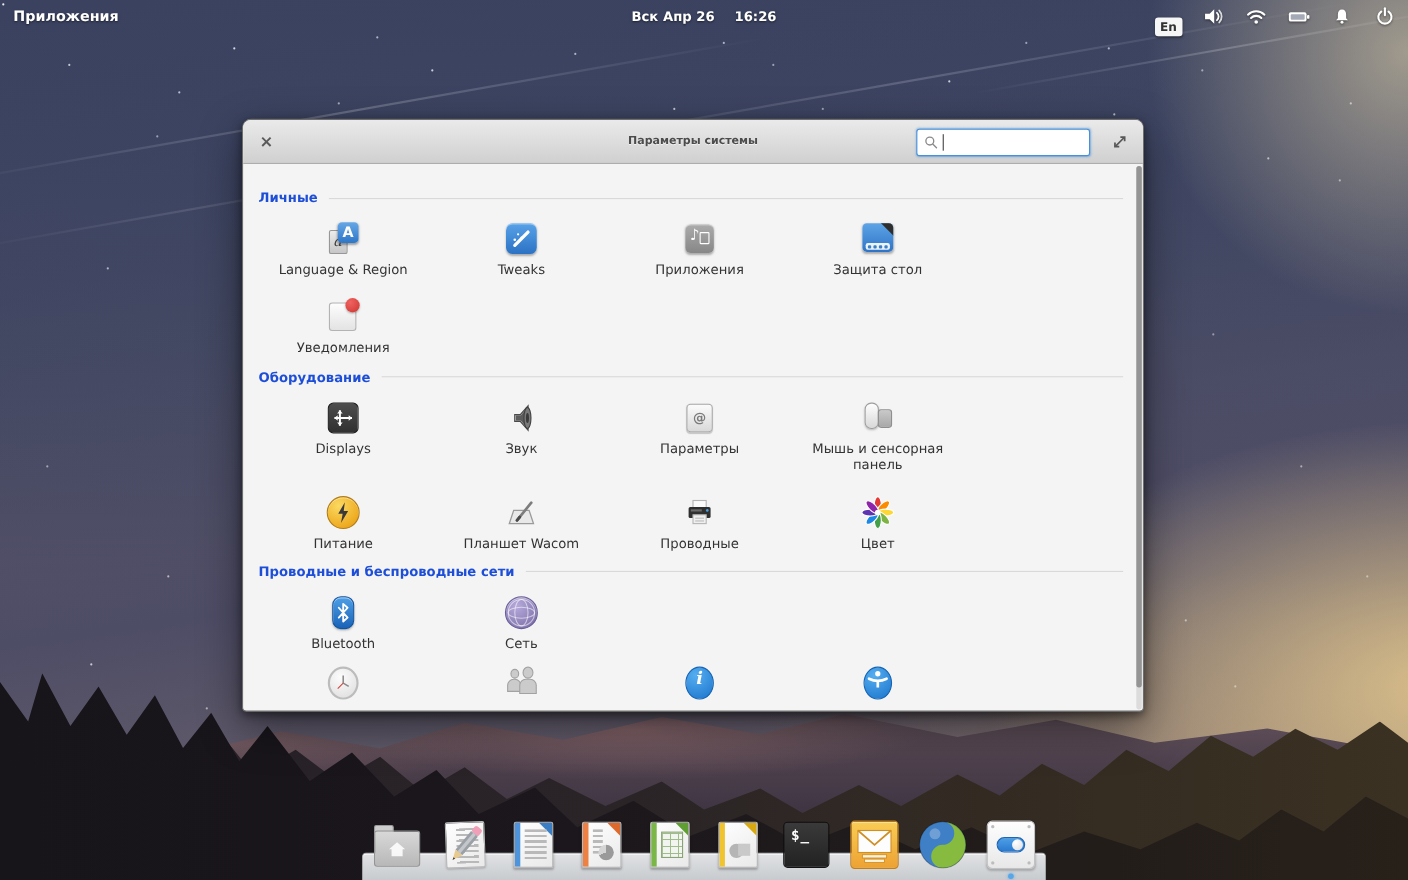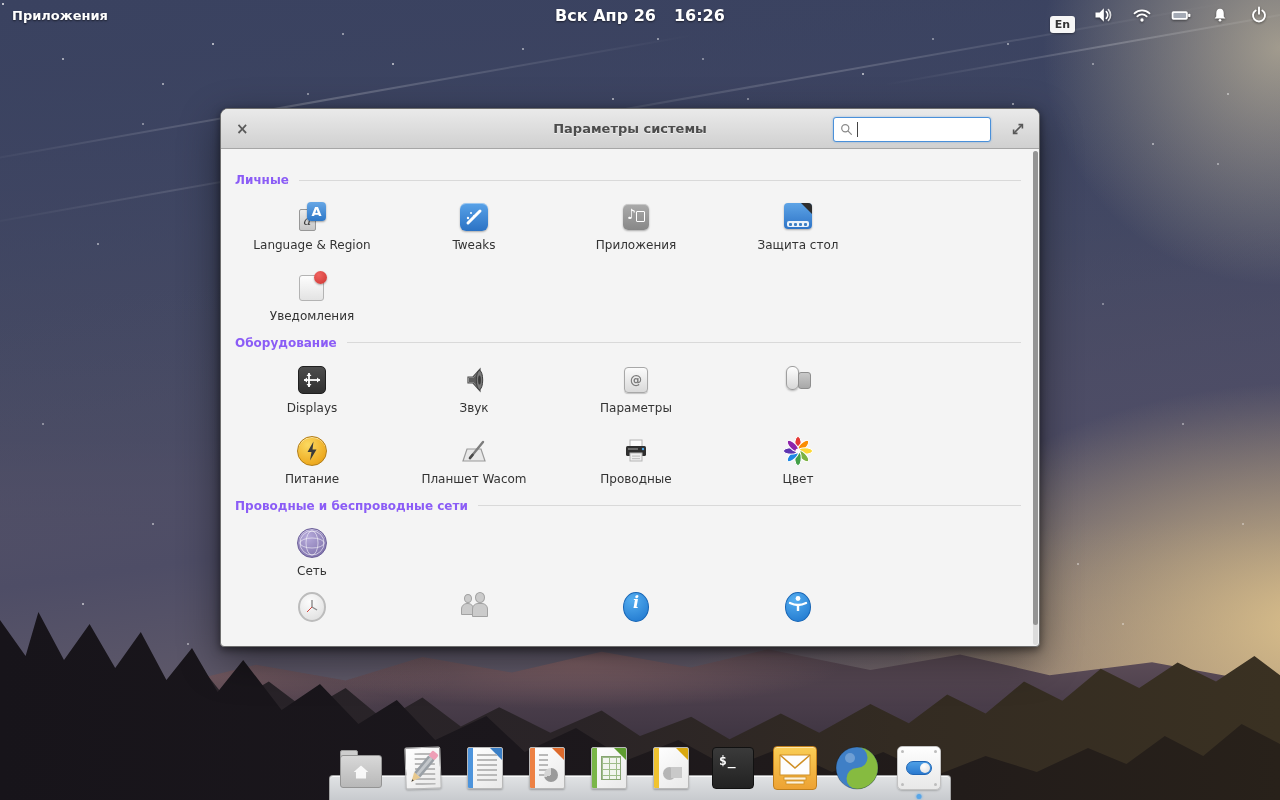--- a/index.html
+++ b/index.html
@@ -44,42 +44,42 @@
   .forest-far { position:absolute; left:0; top:640px; width:1280px; height:160px;
     background:linear-gradient(90deg, #27222a 0%, #2a2427 45%, #332b22 70%, #3a3122 100%);
     clip-path:polygon(0 30%,2% 16%,4% 34%,6% 12%,8% 30%,11% 18%,13% 38%,16% 20%,18% 40%,21% 26%,24% 44%,27% 30%,30% 50%,33% 36%,36% 54%,39% 42%,43% 58%,47% 44%,50% 60%,54% 48%,57% 62%,61% 46%,64% 58%,68% 40%,71% 52%,74% 34%,77% 46%,80% 26%,83% 38%,86% 18%,89% 30%,92% 14%,95% 26%,98% 10%,100% 22%,100% 100%,0 100%); }
   .forest-near { position:absolute; left:0; top:600px; width:1280px; height:200px;
     background:linear-gradient(90deg, #17141a 0%, #1b171c 40%, #221c1a 75%, #28211a 100%);
     clip-path:polygon(0 10%,2% 28%,3% 6%,5% 30%,7% 12%,9% 34%,11% 16%,13% 40%,15% 24%,17% 46%,19% 30%,22% 55%,25% 42%,28% 62%,31% 50%,34% 70%,38% 58%,41% 76%,45% 64%,49% 80%,53% 70%,57% 84%,61% 74%,65% 86%,69% 76%,73% 88%,77% 78%,81% 86%,85% 74%,88% 82%,91% 68%,94% 78%,97% 62%,100% 72%,100% 100%,0 100%); }
 
   
   .panel { position:absolute; left:0; top:0; width:1280px; height:30px; display:flex; align-items:center; color:#fff; z-index:40; }
   .panel-left { position:absolute; left:12px; top:0; height:30px; display:flex; align-items:center; font-weight:bold; font-size:13px; text-shadow:0 1px 2px rgba(0,0,0,.55); cursor:default; }
-  .panel-center { position:absolute; left:0; right:0; top:0; height:30px; display:flex; align-items:center; justify-content:center; gap:18px; font-weight:bold; font-size:16px; text-shadow:0 1px 2px rgba(0,0,0,.55); }
+  .panel-center { position:absolute; left:0; right:0; top:0; height:30px; display:flex; align-items:center; justify-content:center; gap:18px; font-weight:bold; font-size:12px; text-shadow:0 1px 2px rgba(0,0,0,.55); }
   .panel-right { position:absolute; right:10px; top:0; height:30px; display:flex; align-items:center; gap:17px; }
   .kbd-badge { background:#f6f6f6; color:#333; font-size:11px; font-weight:bold; line-height:1; padding:3px 5px; border-radius:3px; box-shadow:0 1px 2px rgba(0,0,0,.4);margin-top:18px; }
   .tray-icon { width:22px; height:22px; display:flex; align-items:center; justify-content:center; filter:drop-shadow(0 1px 1px rgba(0,0,0,.45)); }
 
   
   .window { position:absolute; left:220px; top:108px; width:820px; height:539px; border-radius:8px 8px 4px 4px;
     box-shadow:0 3px 9px rgba(0,0,0,.5), 0 14px 40px rgba(0,0,0,.45); border:1px solid #6e6e6e; overflow:hidden; background:#f4f4f4; z-index:30; }
   .titlebar { position:relative; height:40px; background:linear-gradient(#eaeaea, #d0d0d0); border-bottom:1px solid #a6a6a6; display:flex; align-items:center; }
   .close-btn { position:absolute; left:15px; top:0; height:40px; display:flex; align-items:center; color:#5a5a5a; font-size:15px; font-weight:bold; cursor:pointer; }
-  .win-title { width:100%; text-align:center; font-weight:bold; font-size:13px; color:#4c4c4c; text-shadow:0 1px 0 rgba(255,255,255,.6); }
+  .win-title { width:100%; text-align:center; font-weight:bold; font-size:10px; color:#4c4c4c; text-shadow:0 1px 0 rgba(255,255,255,.6); }
   .search-entry { position:absolute; right:48px; top:8px; width:158px; height:25px; background:#fff; border:1px solid #4a90d9; border-radius:3px; box-shadow:0 0 2px rgba(74,144,217,.6); display:flex; align-items:center; padding:0 6px; }
   .search-entry input { border:none; outline:none; flex:1; height:100%; font-size:12px; color:#333; background:transparent; min-width:0; }
   .caret { width:1px; height:15px; background:#444; margin-left:4px; }
   .resize-btn { position:absolute; right:12px; top:11px; width:18px; height:18px; cursor:pointer; }
 
   .content { position:relative; height:498px; padding:12px 10px 0 12px; overflow:hidden; }
   .scrollbar { position:absolute; right:1px; top:2px; width:5px; height:494px; background:#dcdcdc; border-radius:3px; }
   .scroll-thumb { position:absolute; left:0; top:0; width:5px; height:96%; background:#949494; border-radius:3px; }
 
   .section-header { display:flex; align-items:center; gap:10px; margin:12px 8px 0 2px; }
-  .section-title { font-size:12px; font-weight:bold; color:#8b5cf6; white-space:nowrap; }
+  .section-title { font-size:12px; font-weight:bold; color:#1d4ed8; white-space:nowrap; }
   .section-line { flex:1; height:1px; background:#d9d9d9; }
   .items-grid { margin-top:14px; margin-left:-2px; display:grid; grid-template-columns:repeat(4,162px); row-gap:20px; justify-items:center; align-items:start; }
   .cat-item { width:156px; display:flex; flex-direction:column; align-items:center; gap:5px; cursor:pointer; }
   .cat-label { font-size:12px; color:#333; text-align:center; line-height:1.2; }
 
   .icon32 { position:relative; width:32px; height:32px; flex:0 0 32px; }
 
   
   .lr-page { position:absolute; left:3px; bottom:2px; width:17px; height:22px; background:linear-gradient(#ececec,#c6c6c6); border:1px solid #979797; border-radius:2px; font-family:"DejaVu Serif",serif; font-style:italic; font-size:13px; color:#3f3f3f; display:flex; align-items:center; justify-content:center; }
   .lr-a { position:absolute; right:2px; top:1px; width:19px; height:19px; background:linear-gradient(#67a7e5,#2d77c8); border-radius:4px; color:#fff; font-weight:bold; font-size:13px; display:flex; align-items:center; justify-content:center; box-shadow:0 1px 2px rgba(0,0,0,.35); }
@@ -306,20 +306,21 @@
           <span class="icon32">
             <span class="key-sq">@</span>
           </span>
           <span class="cat-label">Параметры</span>
         </div>
         <div class="cat-item">
           <span class="icon32">
             <span class="mouse-pill"></span>
               <span class="touch-pad"></span>
           </span>
+          <span class="cat-label">Мышь и сенсорная панель</span>
         </div>
         <div class="cat-item">
           <span class="icon32">
             <span class="round-yellow"></span>
             <svg width="32" height="32" viewBox="0 0 32 32" style="position:absolute;left:0;top:0">
                 <polygon points="17.5,6.5 11.5,17 15.5,17 14,25.5 20.5,14.5 16.5,14.5" fill="#3a3a3a"></polygon>
               </svg>
           </span>
           <span class="cat-label">Питание</span>
         </div>
@@ -367,20 +368,29 @@
         </div>
       </div>
 
       <div class="section-header">
         <span class="section-title">Проводные и беспроводные сети</span>
         <span class="section-line"></span>
       </div>
       <div class="items-grid">
         <div class="cat-item">
           <span class="icon32">
+            <span class="bt-pill"></span>
+            <svg width="32" height="32" viewBox="0 0 32 32" style="position:absolute;left:0;top:0">
+                <polyline points="12,20.5 20,11.5 16,8 16,24 20,20.5 12,11.5" fill="none" stroke="#fff" stroke-width="1.7" stroke-linejoin="round" stroke-linecap="round"></polyline>
+              </svg>
+          </span>
+          <span class="cat-label">Bluetooth</span>
+        </div>
+        <div class="cat-item">
+          <span class="icon32">
             <span class="net-globe"></span>
             <svg width="32" height="32" viewBox="0 0 32 32" style="position:absolute;left:0;top:0">
                 <circle cx="16" cy="16" r="12" fill="none" stroke="rgba(255,255,255,.55)" stroke-width="1"></circle>
                 <ellipse cx="16" cy="16" rx="6" ry="12" fill="none" stroke="rgba(255,255,255,.55)" stroke-width="1"></ellipse>
                 <ellipse cx="16" cy="16" rx="12" ry="5" fill="none" stroke="rgba(255,255,255,.55)" stroke-width="1"></ellipse>
               </svg>
           </span>
           <span class="cat-label">Сеть</span>
         </div>
       </div>

